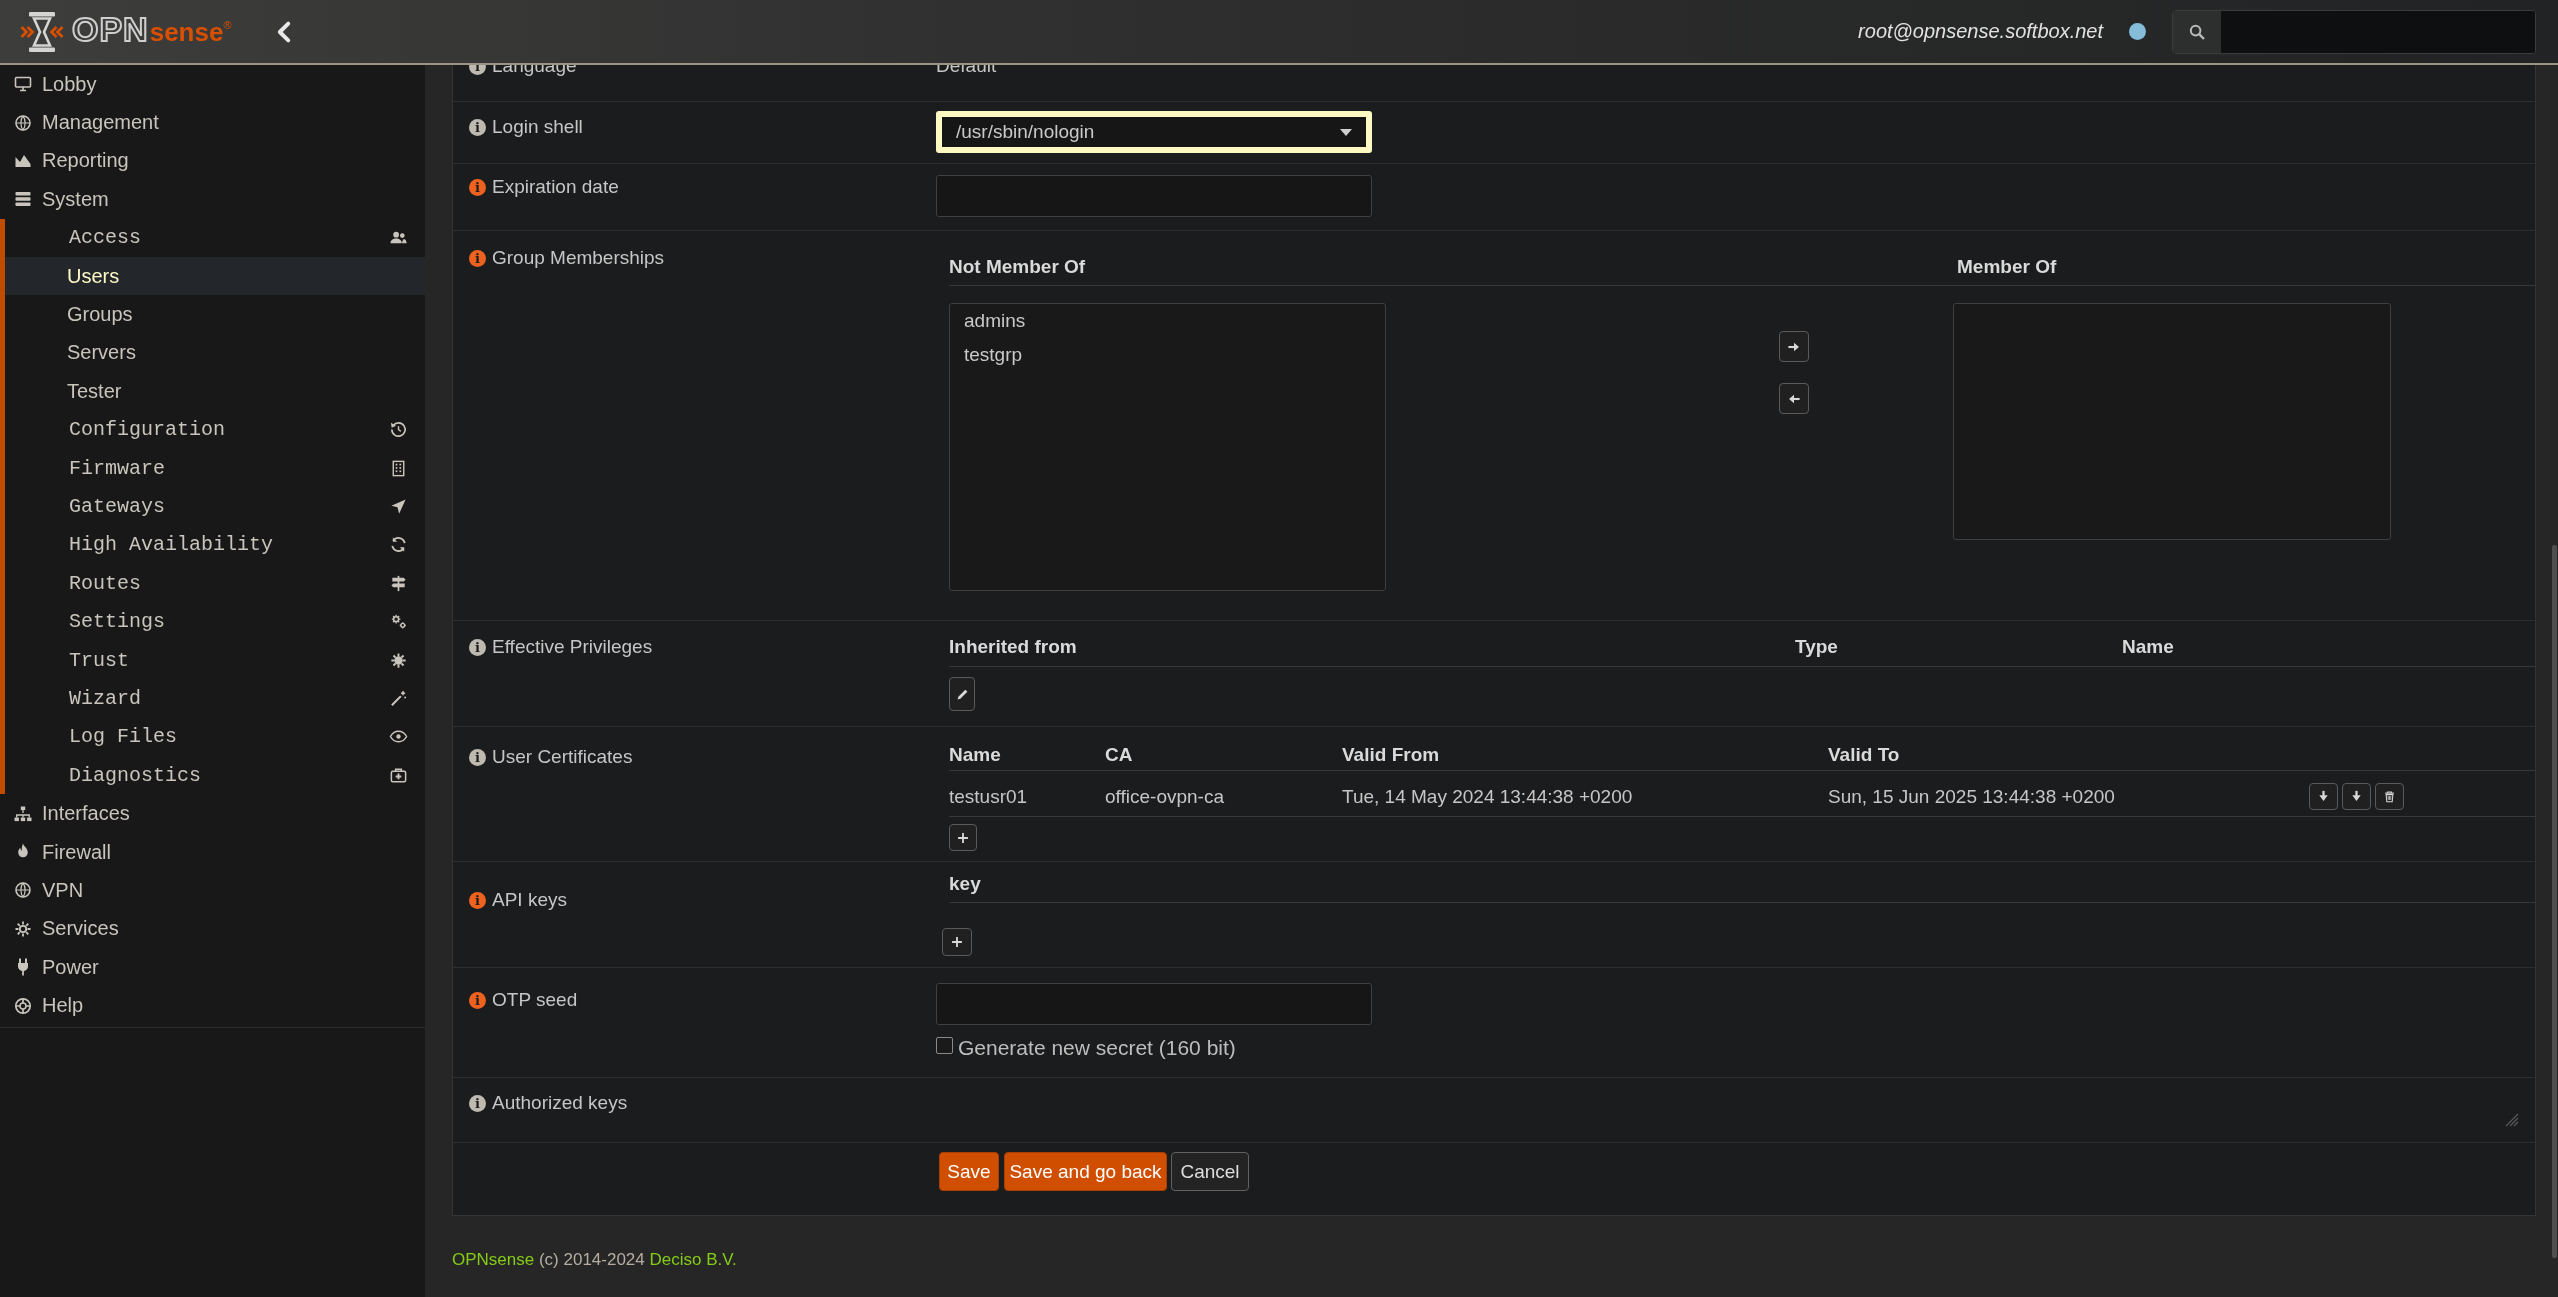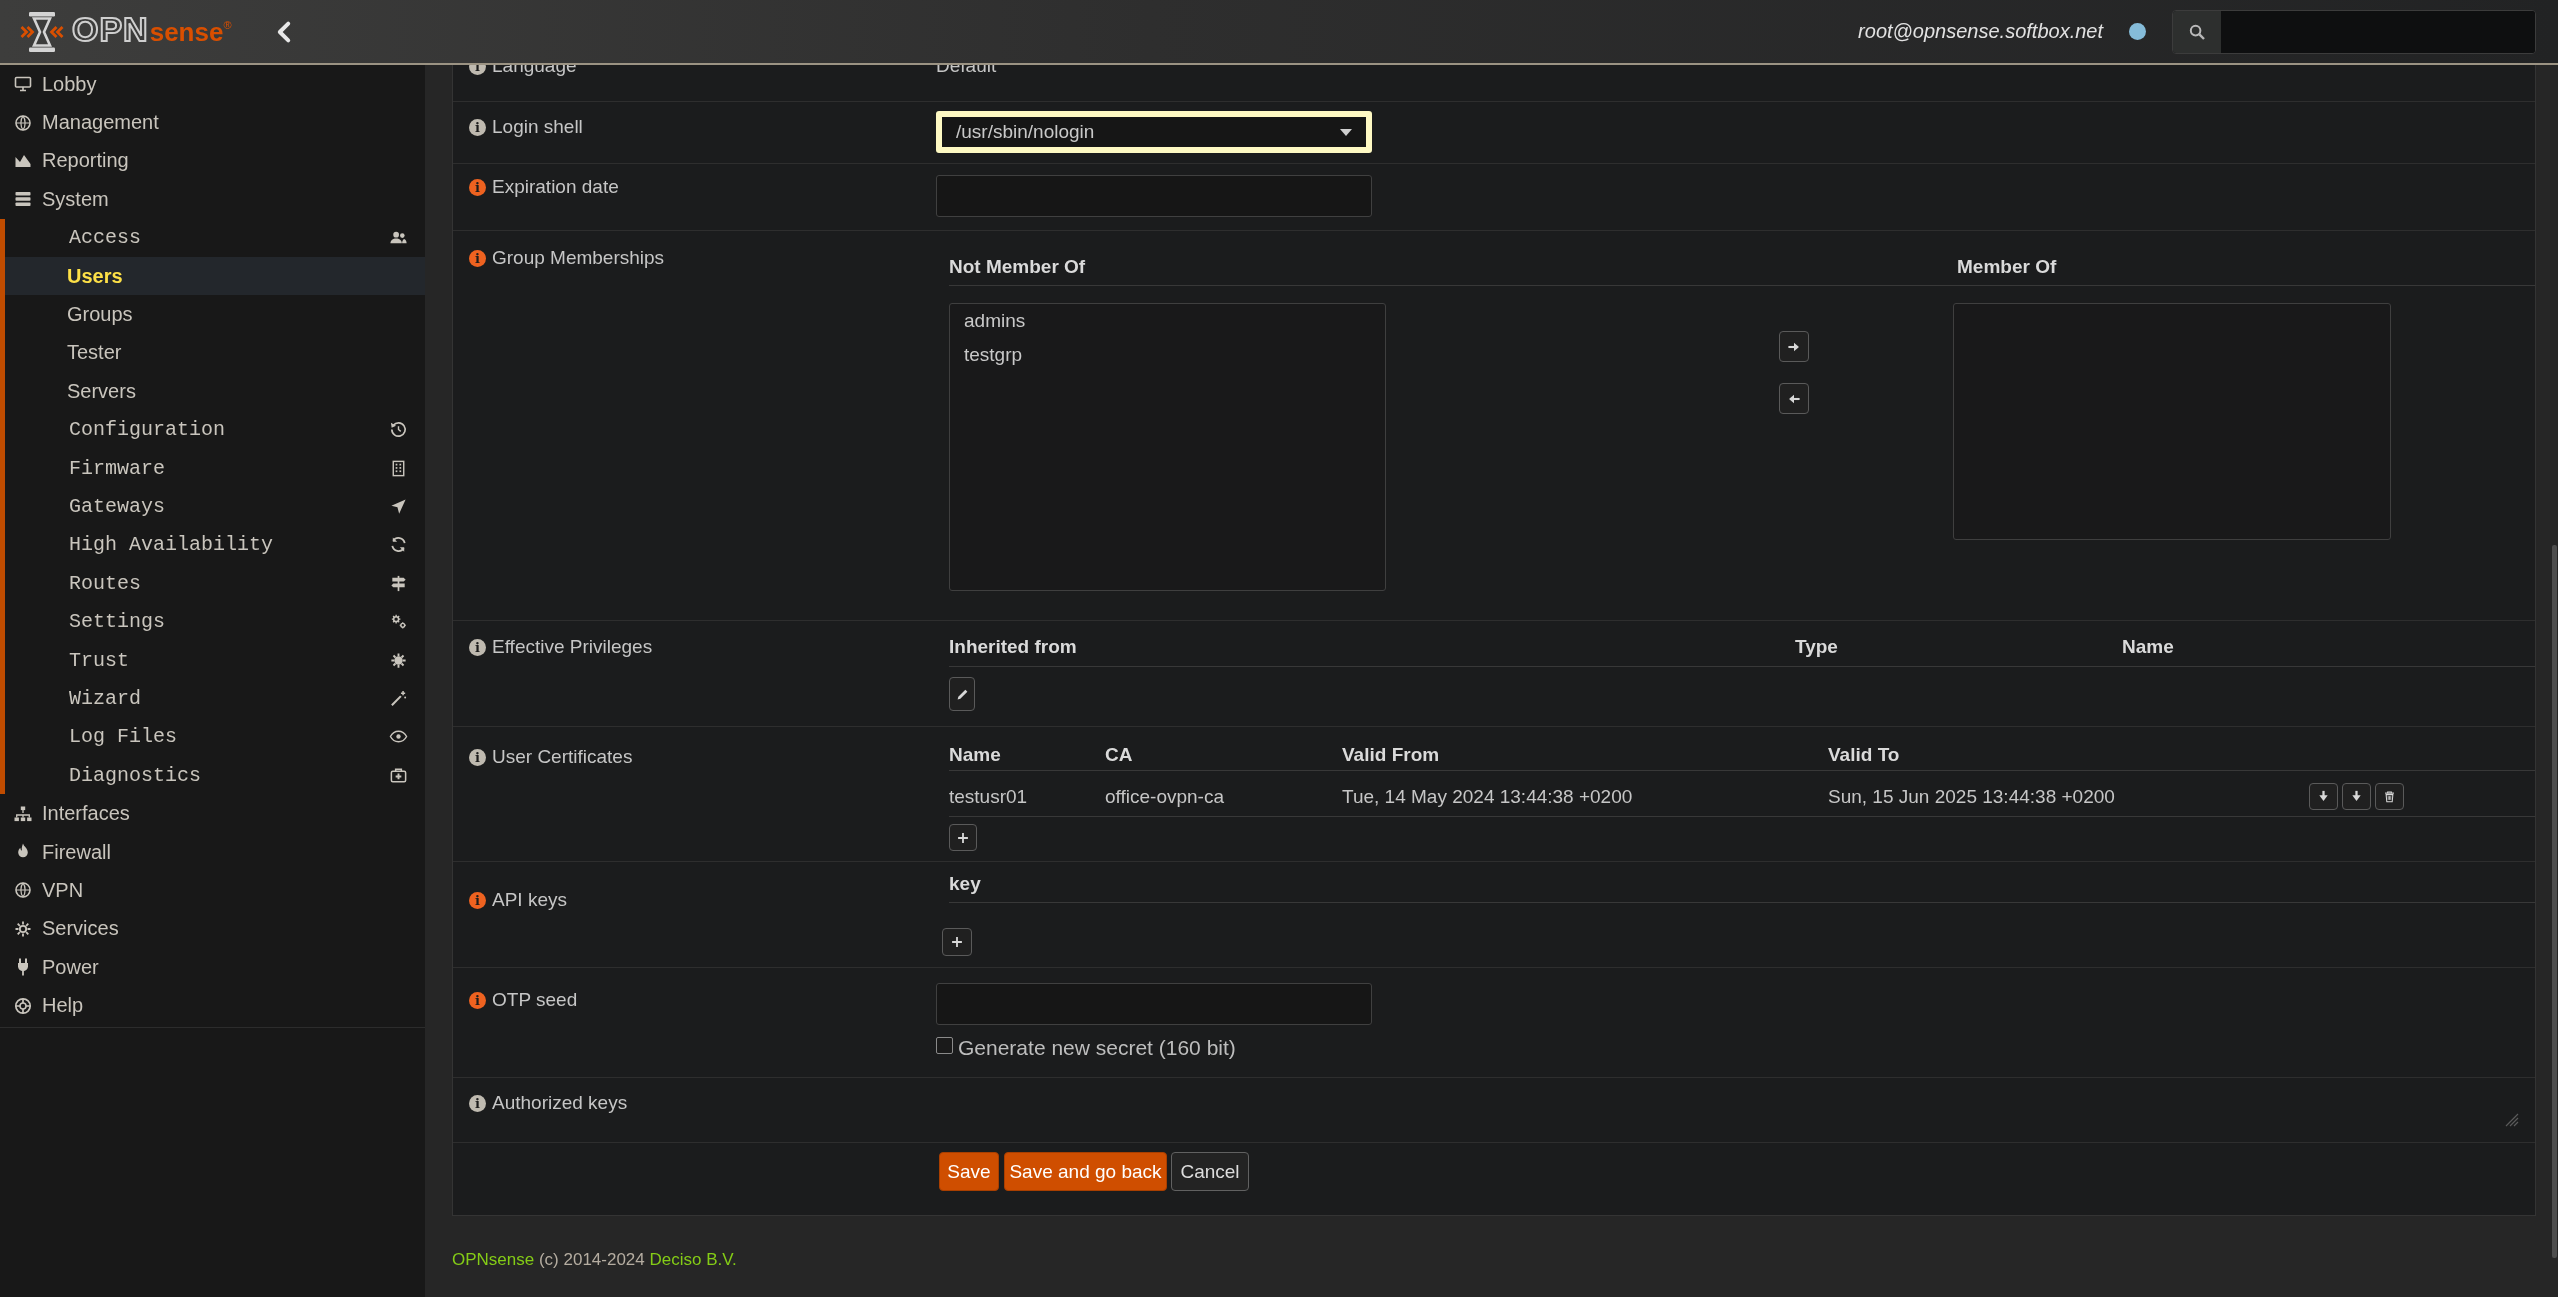--- a/index.html
+++ b/index.html
@@ -29,21 +29,21 @@
   #sidebar-menu{border-bottom:1px solid #2c2c2c;padding-bottom:2px;}
   .s-item{height:38.4px;display:flex;align-items:center;font-size:20px;color:#c9c5bd;cursor:pointer;}
   .s-item .s-ic{width:20px;height:20px;margin-left:13px;color:#c9c5bd;flex:none;}
   .s-item .s-lb{margin-left:9px;white-space:nowrap;}
   .s-item .s-ric{width:19px;height:19px;margin-left:auto;margin-right:17px;color:#c9c5bd;flex:none;}
   .s-ic svg,.s-ric svg{width:100%;height:100%;display:block;}
   .s-item.lvl2 .s-lb{margin-left:56px;}
   .s-group{border-left:5px solid #c04c00;}
   .s-group .s-item.lvl2 .s-lb{margin-left:64px;font-family:Liberation Mono, monospace;}
   .s-group .s-item.lvl3 .s-lb{margin-left:62px;}
-  .s-item.active{background:#23272c;color:#fde047;font-weight:bold;}
+  .s-item.active{background:#23272c;color:#fef9c3;}
   
   .panel{position:absolute;left:452px;top:65px;width:2082px;height:1150px;background:#1b1c1d;
          border-left:1px solid #343434;border-right:1px solid #343434;border-bottom:1px solid #343434;}
   .frow{position:absolute;left:0;right:0;border-bottom:1px solid #2e2e2e;}
   .flabel{position:absolute;left:16px;display:flex;align-items:center;font-size:19px;color:#c6c6c6;white-space:nowrap;}
   .info{width:17px;height:17px;border-radius:50%;margin-right:6px;flex:none;
         font-family:"DejaVu Serif",serif;font-weight:bold;font-size:13px;line-height:17px;
         text-align:center;color:#1c1c1c;cursor:pointer;}
   .info.grey{background:#bfbab0;}
   .info.orange{background:#ee6220;}
@@ -173,24 +173,24 @@
             </svg>
           </span>
         </div>
         <div class="s-item lvl3 active">
           <span class="s-lb">Users</span>
         </div>
         <div class="s-item lvl3">
           <span class="s-lb">Groups</span>
         </div>
         <div class="s-item lvl3">
+          <span class="s-lb">Servers</span>
+        </div>
+        <div class="s-item lvl3">
           <span class="s-lb">Tester</span>
-        </div>
-        <div class="s-item lvl3">
-          <span class="s-lb">Servers</span>
         </div>
         <div class="s-item lvl2">
           <span class="s-lb">Configuration</span>
           <span class="s-ric">
             <svg viewBox="0 0 20 20" style="width: 100%; height: 100%; display: block;">
               <path d="M4.6 5.6A7 7 0 1 1 3 10" fill="none" stroke="currentColor" stroke-width="1.8"></path>
               <path d="M2 3l.8 5.2 4.6-2.2z" fill="currentColor"></path>
               <path d="M10 6.5V10l2.4 2" fill="none" stroke="currentColor" stroke-width="1.5"></path>
             </svg>
           </span>

